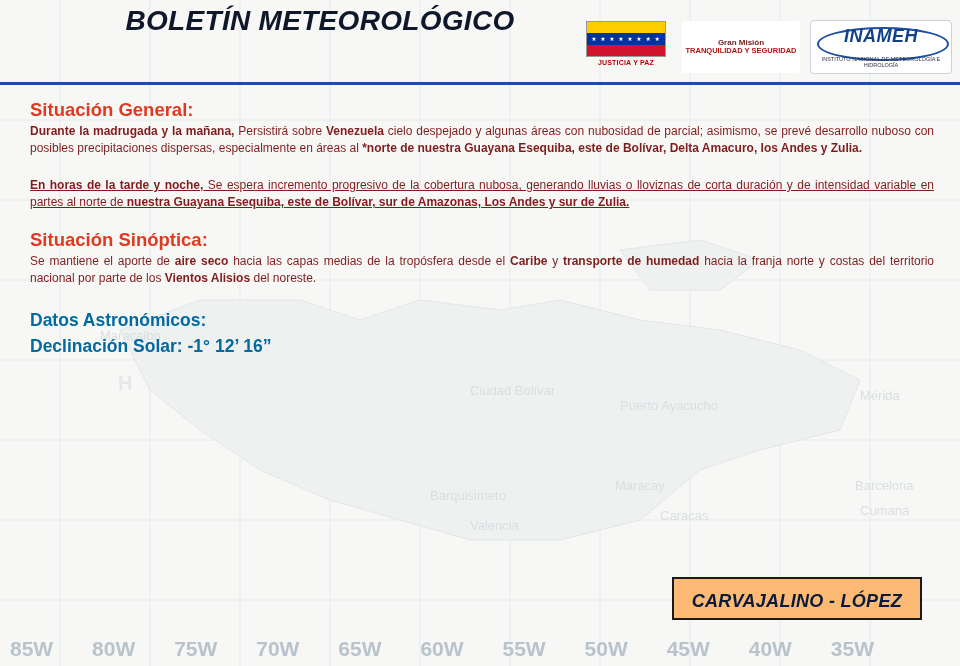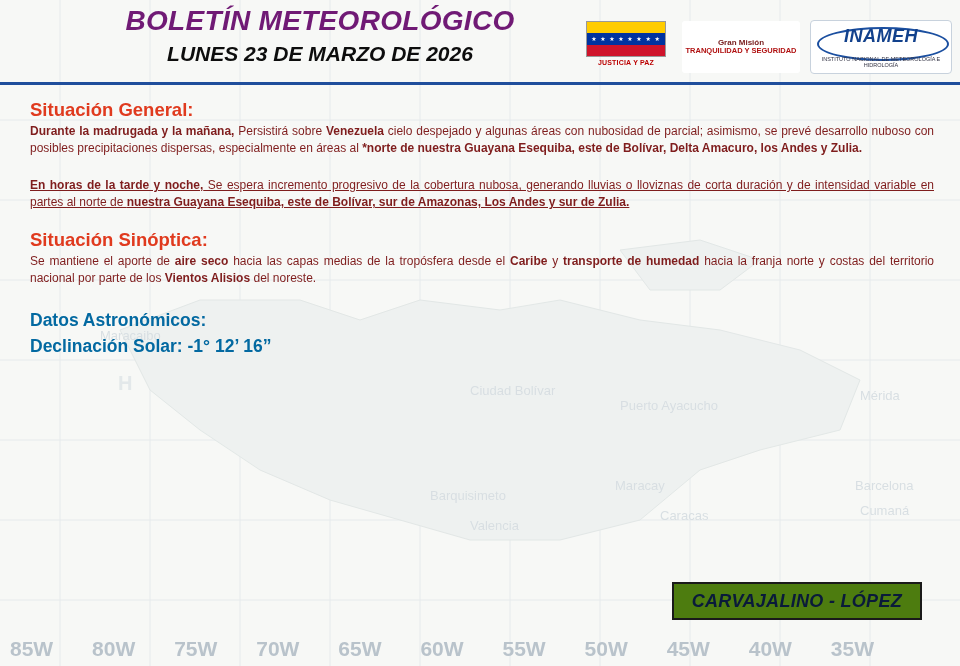--- a/index.html
+++ b/index.html
@@ -43,21 +43,21 @@
     position: absolute;
     left: 0;
     top: 6px;
     width: 640px;
     text-align: center;
   }
   .main-title {
     font-size: 28px;
     font-weight: bold;
     font-style: italic;
-    color: #701a75;
+    color: #0f172a;
     letter-spacing: 0.3px;
     line-height: 1.1;
     margin: 0;
   }
   .sub-title {
     font-size: 21px;
     font-weight: bold;
     font-style: italic;
     color: #0d0d0d;
     line-height: 1.15;
@@ -195,23 +195,23 @@
     line-height: 1.5;
     font-weight: bold;
     color: #0369a1;
   }
   .astro .line1 { font-weight: bold; }
 
   .signature {
     position: absolute;
     right: 38px;
     bottom: 46px;
-    background: #4d7c0f;
+    background: #fdba74;
     border: 2px solid #1a1a1a;
-    padding: 7px 18px 6px 18px;
+    padding: 12px 18px 6px 18px;
     font-size: 18px;
     font-weight: bold;
     font-style: italic;
     color: #0a1a3a;
     letter-spacing: 0.3px;
   }
 
   
   .lon-strip {
     position: absolute;
@@ -271,21 +271,20 @@
         <text x="118" y="390" font-size="20" font-weight="bold">H</text>
       </g>
     </svg>
   </div>
 
   <div class="content">
 
     <div class="header">
       <div class="title-block">
         <div class="main-title">BOLETÍN METEOROLÓGICO</div>
-        <div class="sub-title">LUNES 23 DE MARZO DE 2026</div>
       </div>
 
       <div class="logos">
         <div class="logo-flag">
           <div class="flag">
             <div class="band yellow"></div>
             <div class="band blue">
               <div class="stars">★ ★ ★ ★ ★ ★ ★ ★</div>
             </div>
             <div class="band red"></div>

